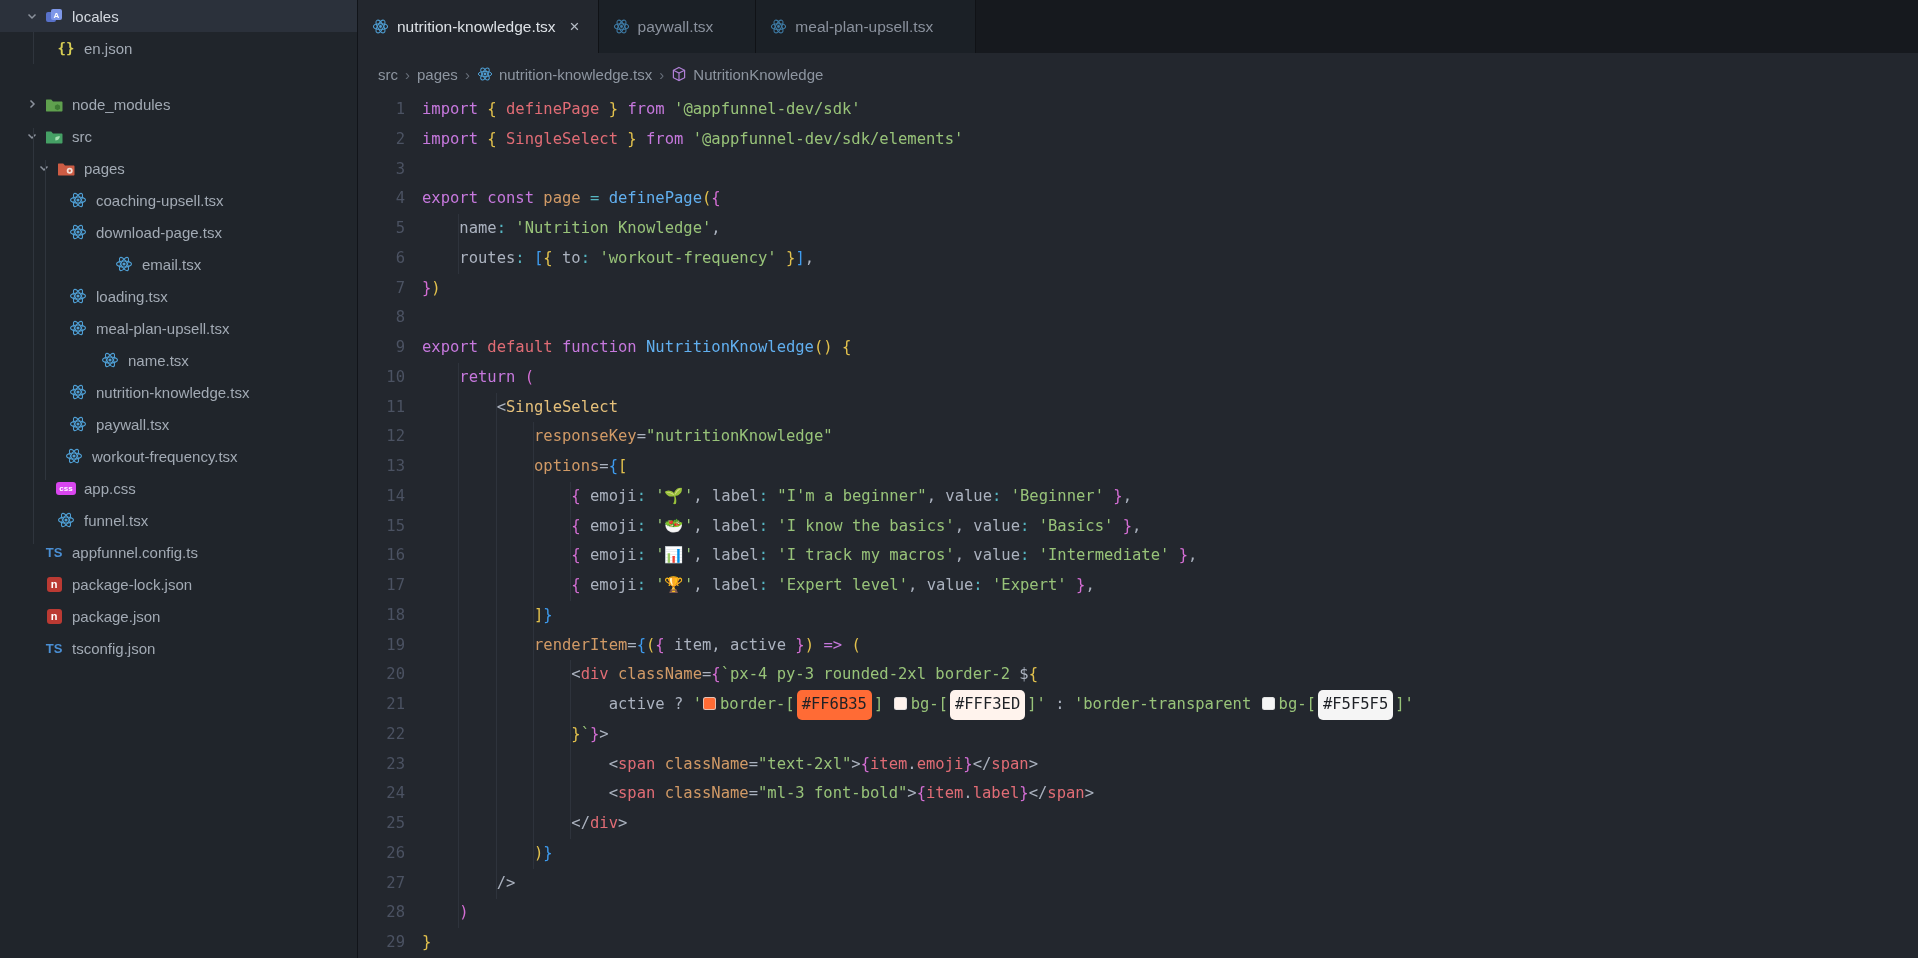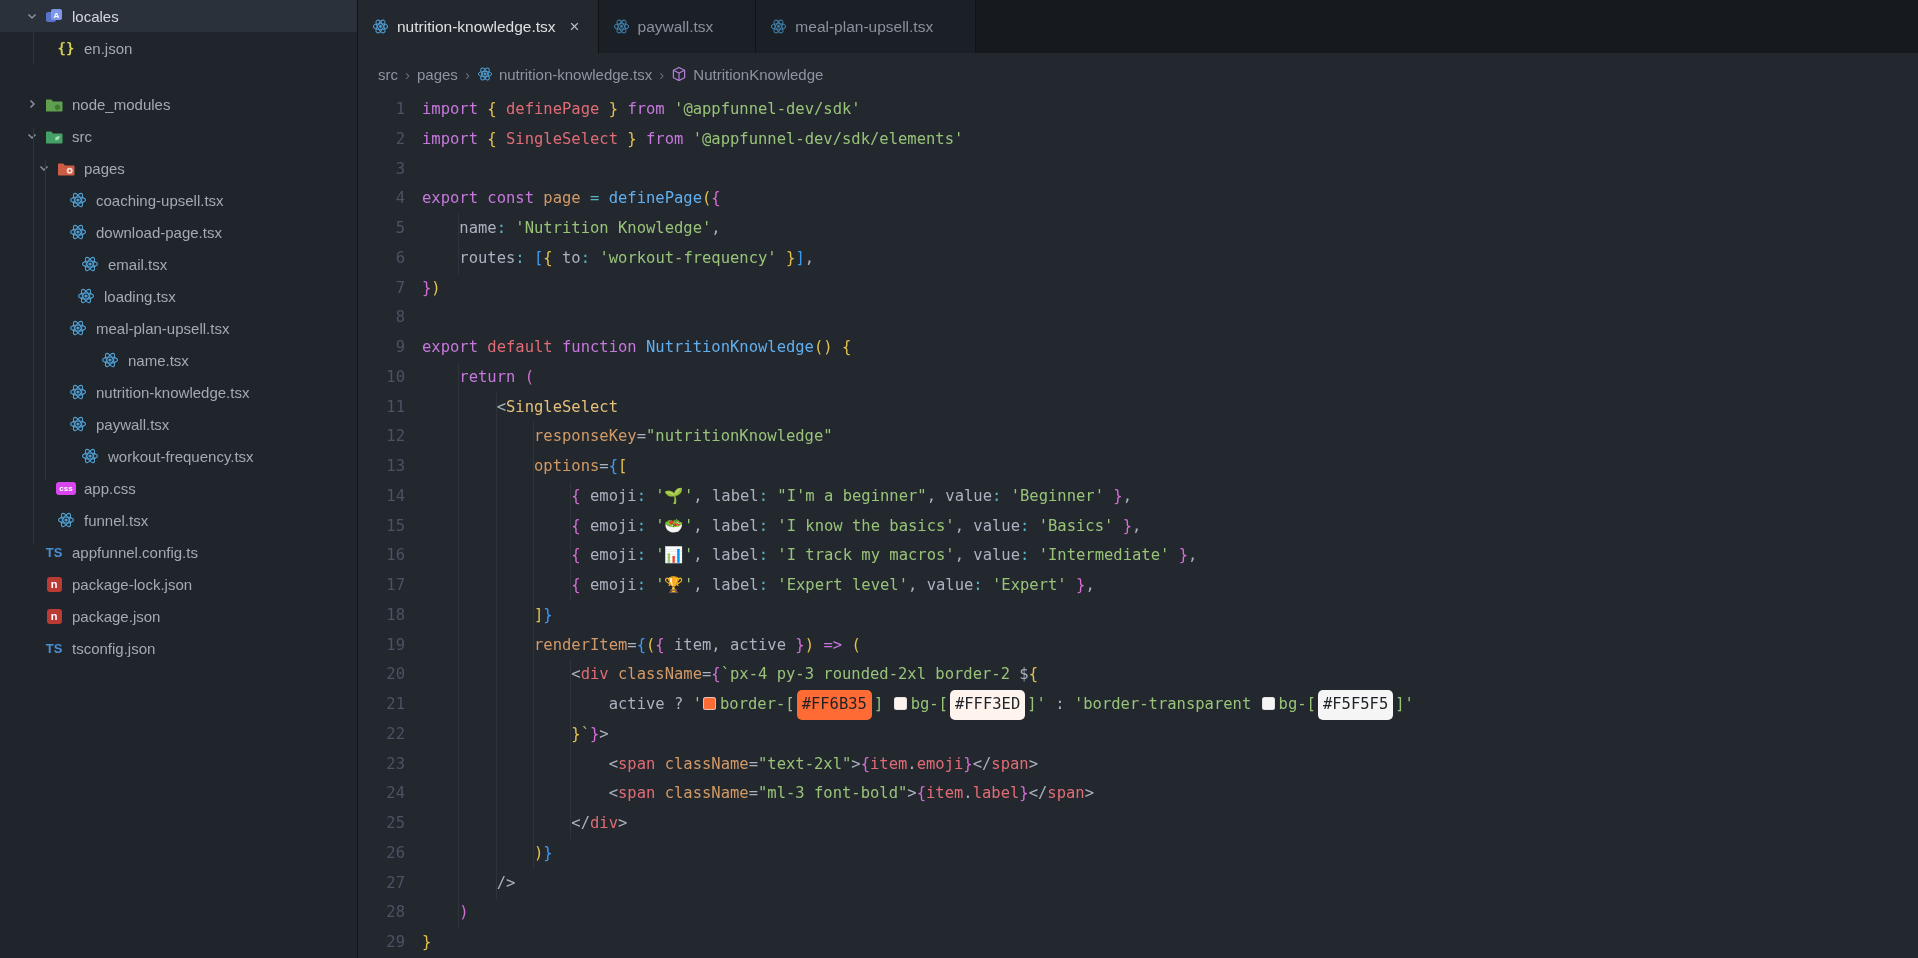--- a/index.html
+++ b/index.html
@@ -167,32 +167,32 @@
           <span class="sb-icon">
             <svg width="18" height="18" viewBox="0 0 24 24" fill="none" stroke="#4f9fd4" stroke-width="1.5">
               <circle cx="12" cy="12" r="2.1" fill="#4f9fd4" stroke="none"></circle>
               <ellipse cx="12" cy="12" rx="10" ry="4"></ellipse>
               <ellipse cx="12" cy="12" rx="10" ry="4" transform="rotate(60 12 12)"></ellipse>
               <ellipse cx="12" cy="12" rx="10" ry="4" transform="rotate(120 12 12)"></ellipse>
             </svg>
           </span>
           <span class="sb-label">download-page.tsx</span>
         </div>
-        <div class="sb-row" style="padding-left: 80px;">
+        <div class="sb-row" style="padding-left: 80px; margin-left: 34px;">
           <span class="sb-icon">
             <svg width="18" height="18" viewBox="0 0 24 24" fill="none" stroke="#4f9fd4" stroke-width="1.5">
               <circle cx="12" cy="12" r="2.1" fill="#4f9fd4" stroke="none"></circle>
               <ellipse cx="12" cy="12" rx="10" ry="4"></ellipse>
               <ellipse cx="12" cy="12" rx="10" ry="4" transform="rotate(60 12 12)"></ellipse>
               <ellipse cx="12" cy="12" rx="10" ry="4" transform="rotate(120 12 12)"></ellipse>
             </svg>
           </span>
           <span class="sb-label">email.tsx</span>
         </div>
-        <div class="sb-row" style="padding-left: 68px; margin-left: 8px;">
+        <div class="sb-row" style="padding-left: 68px;">
           <span class="sb-icon">
             <svg width="18" height="18" viewBox="0 0 24 24" fill="none" stroke="#4f9fd4" stroke-width="1.5">
               <circle cx="12" cy="12" r="2.1" fill="#4f9fd4" stroke="none"></circle>
               <ellipse cx="12" cy="12" rx="10" ry="4"></ellipse>
               <ellipse cx="12" cy="12" rx="10" ry="4" transform="rotate(60 12 12)"></ellipse>
               <ellipse cx="12" cy="12" rx="10" ry="4" transform="rotate(120 12 12)"></ellipse>
             </svg>
           </span>
           <span class="sb-label">loading.tsx</span>
         </div>
@@ -233,21 +233,21 @@
           <span class="sb-icon">
             <svg width="18" height="18" viewBox="0 0 24 24" fill="none" stroke="#4f9fd4" stroke-width="1.5">
               <circle cx="12" cy="12" r="2.1" fill="#4f9fd4" stroke="none"></circle>
               <ellipse cx="12" cy="12" rx="10" ry="4"></ellipse>
               <ellipse cx="12" cy="12" rx="10" ry="4" transform="rotate(60 12 12)"></ellipse>
               <ellipse cx="12" cy="12" rx="10" ry="4" transform="rotate(120 12 12)"></ellipse>
             </svg>
           </span>
           <span class="sb-label">paywall.tsx</span>
         </div>
-        <div class="sb-row" style="padding-left: 80px;">
+        <div class="sb-row" style="padding-left: 64px;">
           <span class="sb-icon">
             <svg width="18" height="18" viewBox="0 0 24 24" fill="none" stroke="#4f9fd4" stroke-width="1.5">
               <circle cx="12" cy="12" r="2.1" fill="#4f9fd4" stroke="none"></circle>
               <ellipse cx="12" cy="12" rx="10" ry="4"></ellipse>
               <ellipse cx="12" cy="12" rx="10" ry="4" transform="rotate(60 12 12)"></ellipse>
               <ellipse cx="12" cy="12" rx="10" ry="4" transform="rotate(120 12 12)"></ellipse>
             </svg>
           </span>
           <span class="sb-label">workout-frequency.tsx</span>
         </div>

